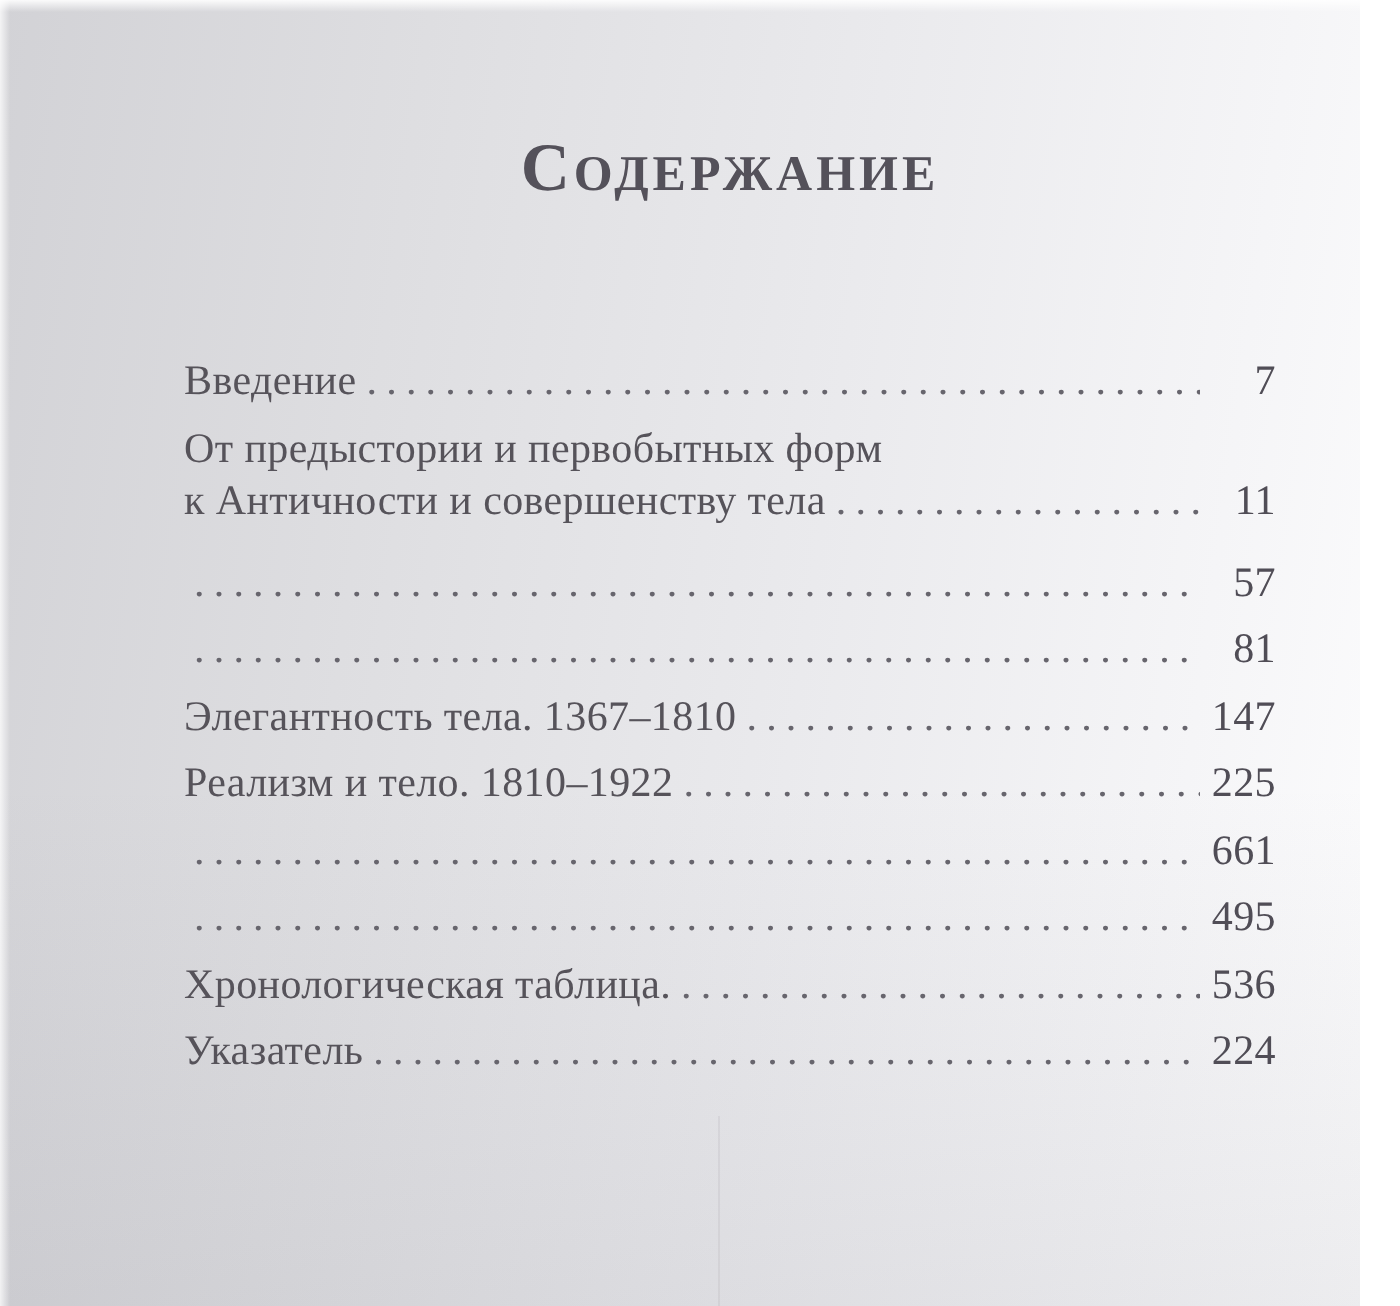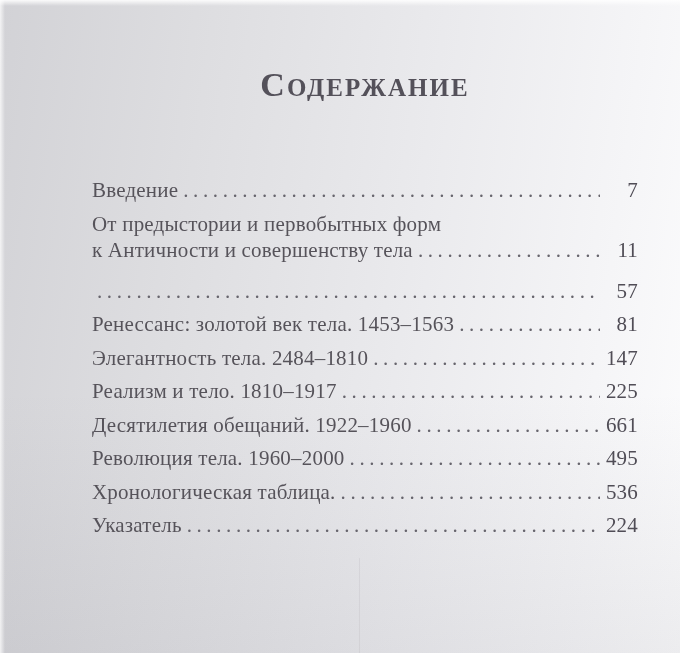--- a/index.html
+++ b/index.html
@@ -109,49 +109,46 @@
           </div>
         </div>
         <div class="toc-entry">
           <div class="toc-row">
             <span class="leader">..........................................................................................</span>
             <span class="pagenum">57</span>
           </div>
         </div>
         <div class="toc-entry">
           <div class="toc-row">
-            <span class="toc-text">Ренессанс: золотой век тела. 1453–1563</span>
             <span class="leader">..........................................................................................</span>
             <span class="pagenum">81</span>
           </div>
         </div>
         <div class="toc-entry">
           <div class="toc-row">
-            <span class="toc-text">Элегантность тела. 2484–1810</span>
+            <span class="toc-text">Элегантность тела. 1367–1810</span>
             <span class="leader">..........................................................................................</span>
             <span class="pagenum">147</span>
           </div>
         </div>
         <div class="toc-entry">
           <div class="toc-row">
-            <span class="toc-text">Реализм и тело. 1810–1917</span>
+            <span class="toc-text">Реализм и тело. 1810–1922</span>
             <span class="leader">..........................................................................................</span>
             <span class="pagenum">225</span>
           </div>
         </div>
         <div class="toc-entry">
           <div class="toc-row">
-            <span class="toc-text">Десятилетия обещаний. 1922–1960</span>
             <span class="leader">..........................................................................................</span>
             <span class="pagenum">661</span>
           </div>
         </div>
         <div class="toc-entry">
           <div class="toc-row">
-            <span class="toc-text">Революция тела. 1960–2000</span>
             <span class="leader">..........................................................................................</span>
             <span class="pagenum">495</span>
           </div>
         </div>
         <div class="toc-entry">
           <div class="toc-row">
             <span class="toc-text">Хронологическая таблица.</span>
             <span class="leader">..........................................................................................</span>
             <span class="pagenum">536</span>
           </div>

